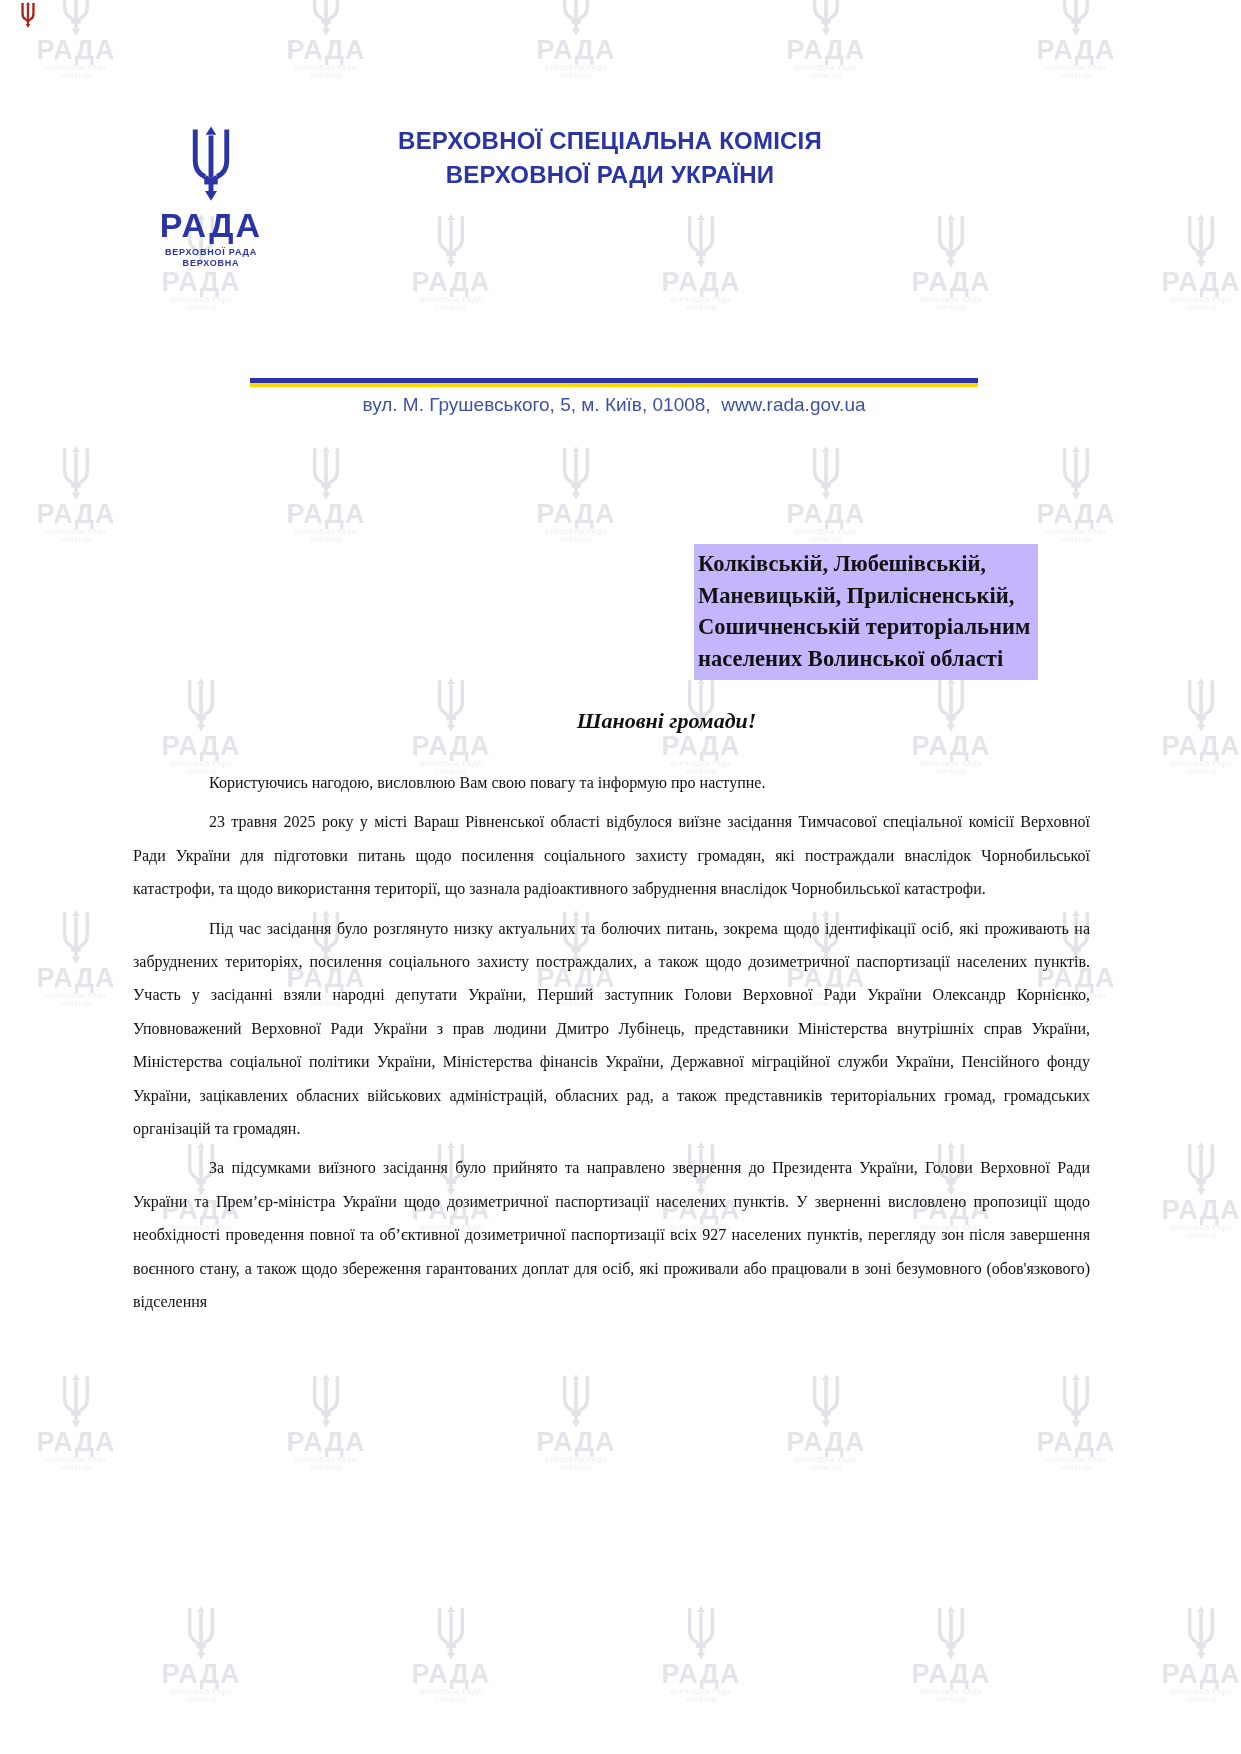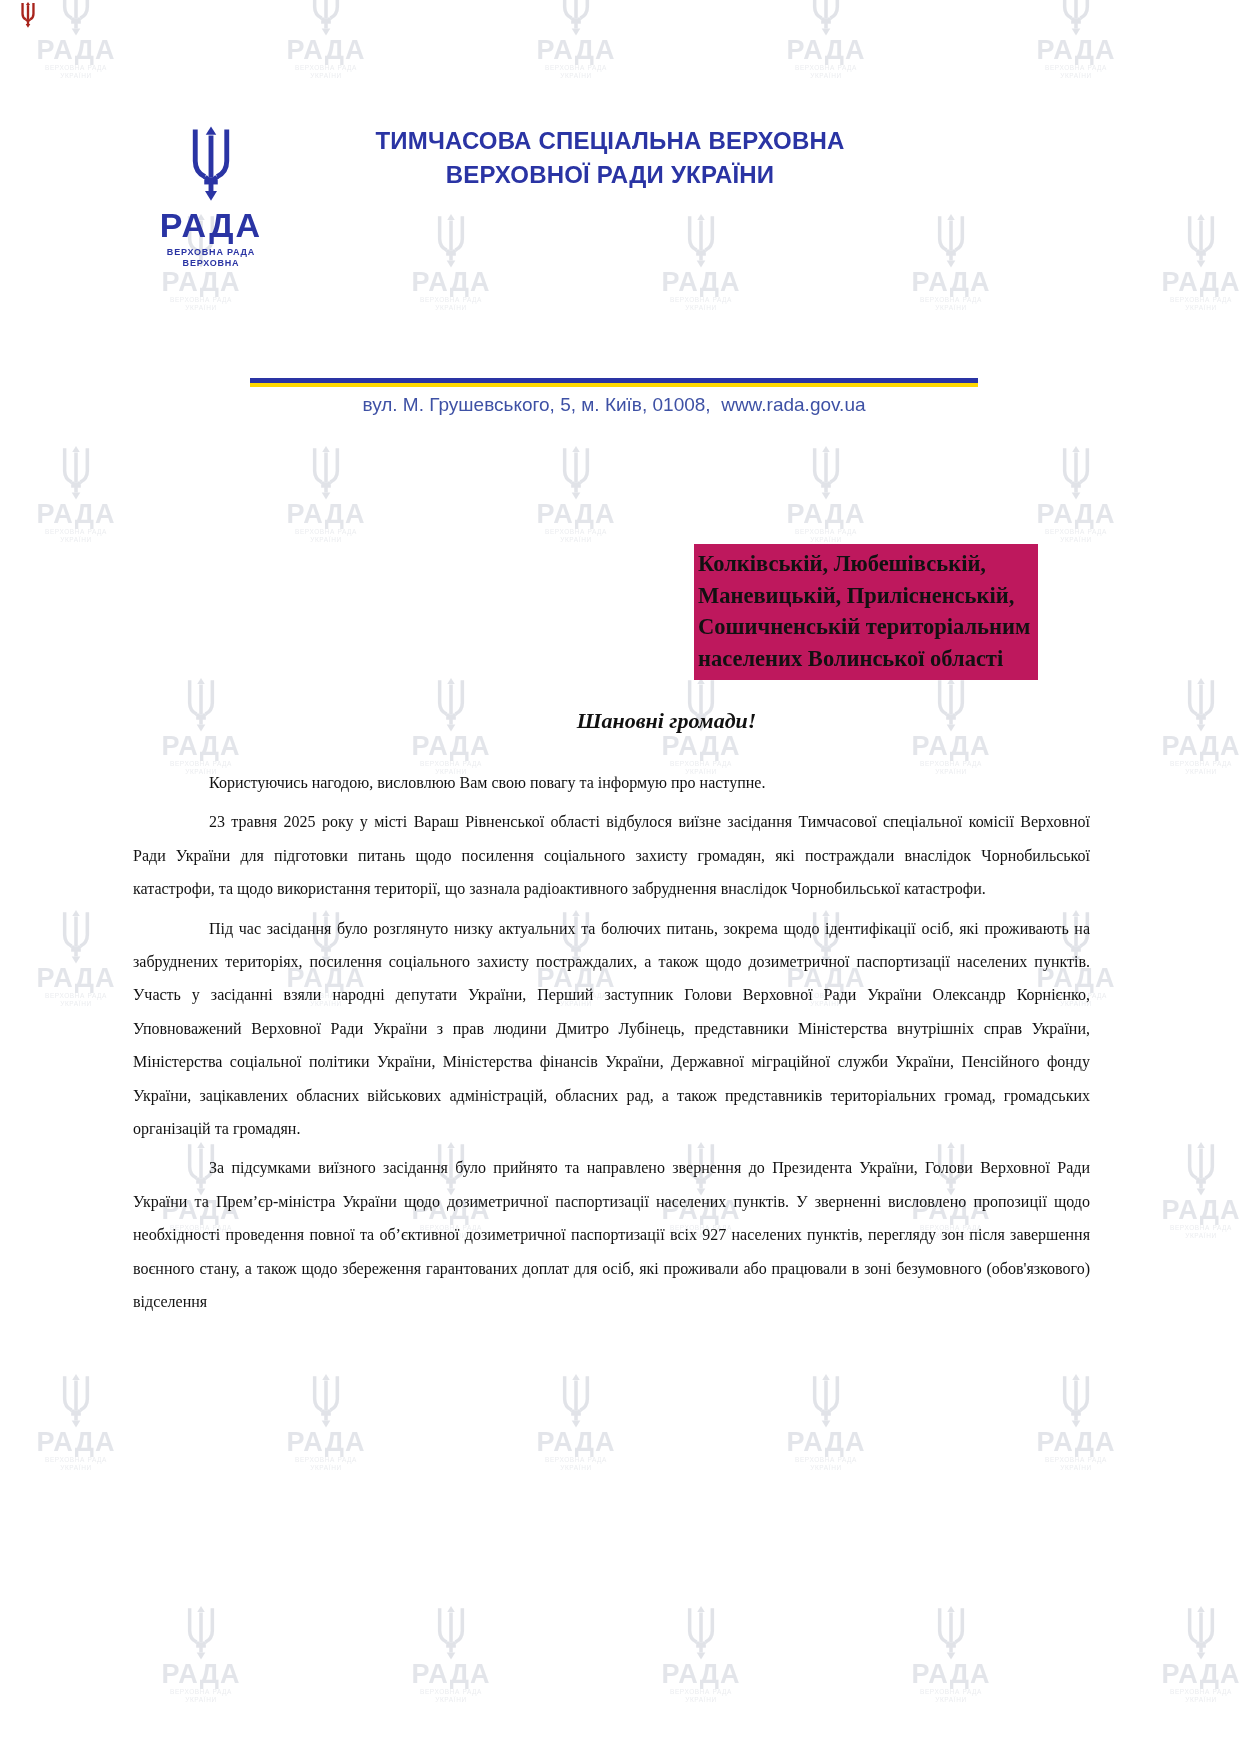--- a/index.html
+++ b/index.html
@@ -53,21 +53,21 @@
   .divider .line-blue{height:5px;background:#2a34a4;}
   .divider .line-yellow{height:4px;background:#ffd800;}
   .address{
     position:absolute;left:258px;top:394px;width:712px;text-align:center;
     font-family:"Liberation Sans", sans-serif;font-size:19px;color:#3e51a5;
     white-space:pre-wrap;
   }
   
   .recipient{
     position:absolute;left:694px;top:544px;
-    background:#be185d;padding:4px 8px 6px 4px;
+    background:#c4b5fd;padding:4px 8px 6px 4px;
     font-weight:bold;font-size:22.5px;line-height:31.5px;
   }
   .recipient div{white-space:nowrap;}
   
   .salutation{
     position:absolute;left:133px;top:708px;width:957px;
     padding-left:110px;box-sizing:border-box;
     text-align:center;font-weight:bold;font-style:italic;font-size:22px;
   }
   
@@ -790,27 +790,27 @@
           <path d="M32 12 V68"></path>
           <path d="M23 74 h18"></path>
           <path d="M24 67 q8 9 16 0"></path>
           <path d="M32 68 V86"></path>
         </g>
         <path d="M32 0 l7 11 h-14 Z" fill="#2a34a4"></path>
         <path d="M32 99 l-8 -13 h16 Z" fill="#2a34a4"></path>
       </svg>
       <div class="logo-brand">РАДА</div>
       <div class="logo-org">
-        <div>ВЕРХОВНА РАДА</div>
+        <div>ВЕРХОВНОЇ РАДА</div>
         <div>ВЕРХОВНА</div>
       </div>
     </div>
 
     <div class="title-block">
-      <div>ТИМЧАСОВА СПЕЦІАЛЬНА ВЕРХОВНА</div>
+      <div>ВЕРХОВНОЇ СПЕЦІАЛЬНА КОМІСІЯ</div>
       <div>ВЕРХОВНОЇ РАДИ УКРАЇНИ</div>
     </div>
 
     <div class="divider">
       <div class="line-blue"></div>
       <div class="line-yellow"></div>
     </div>
 
     <div class="address">вул. М. Грушевського, 5, м. Київ, 01008,  www.rada.gov.ua</div>
 

